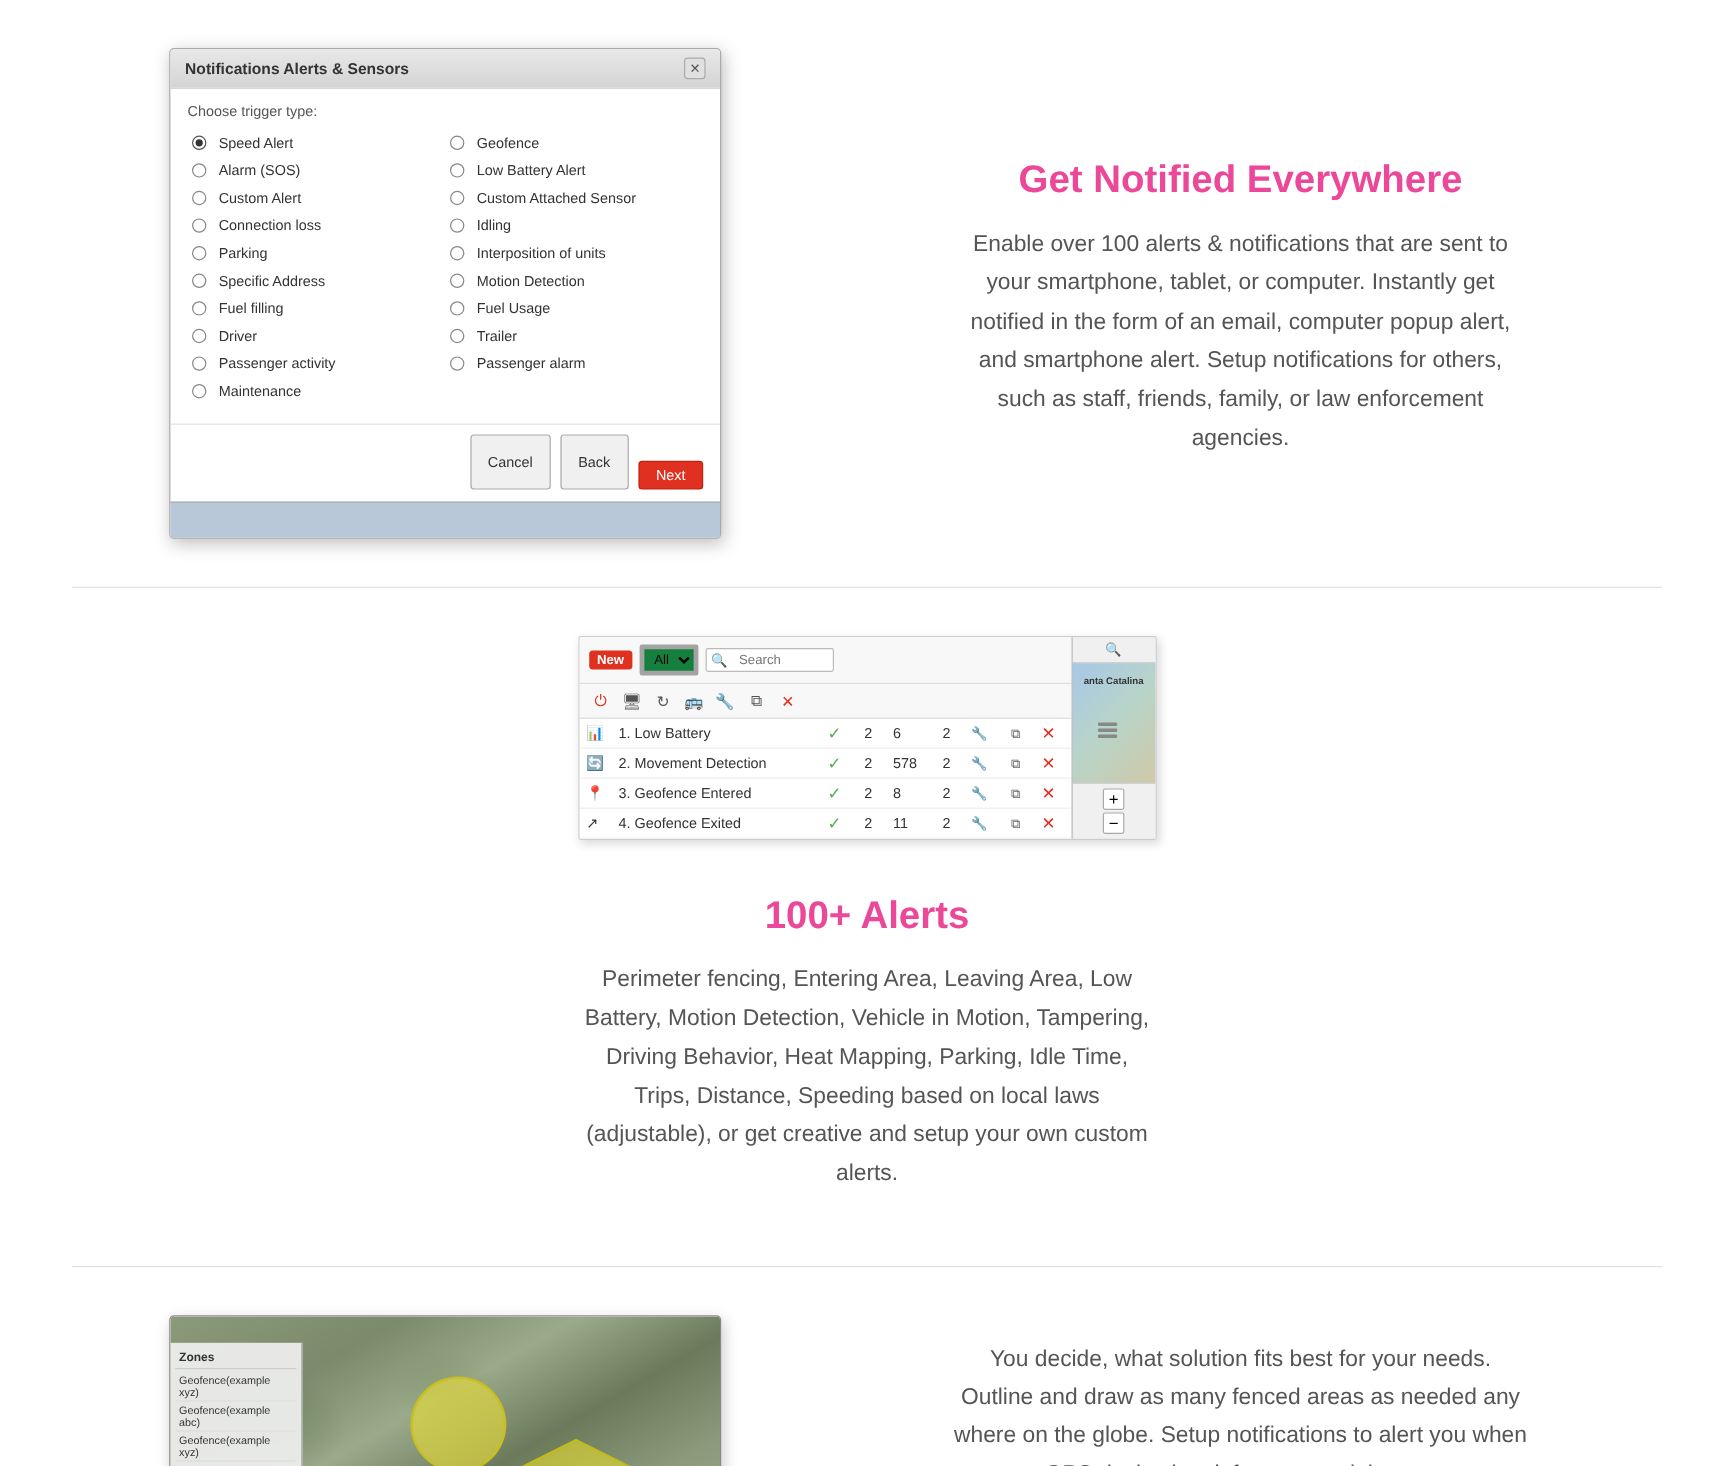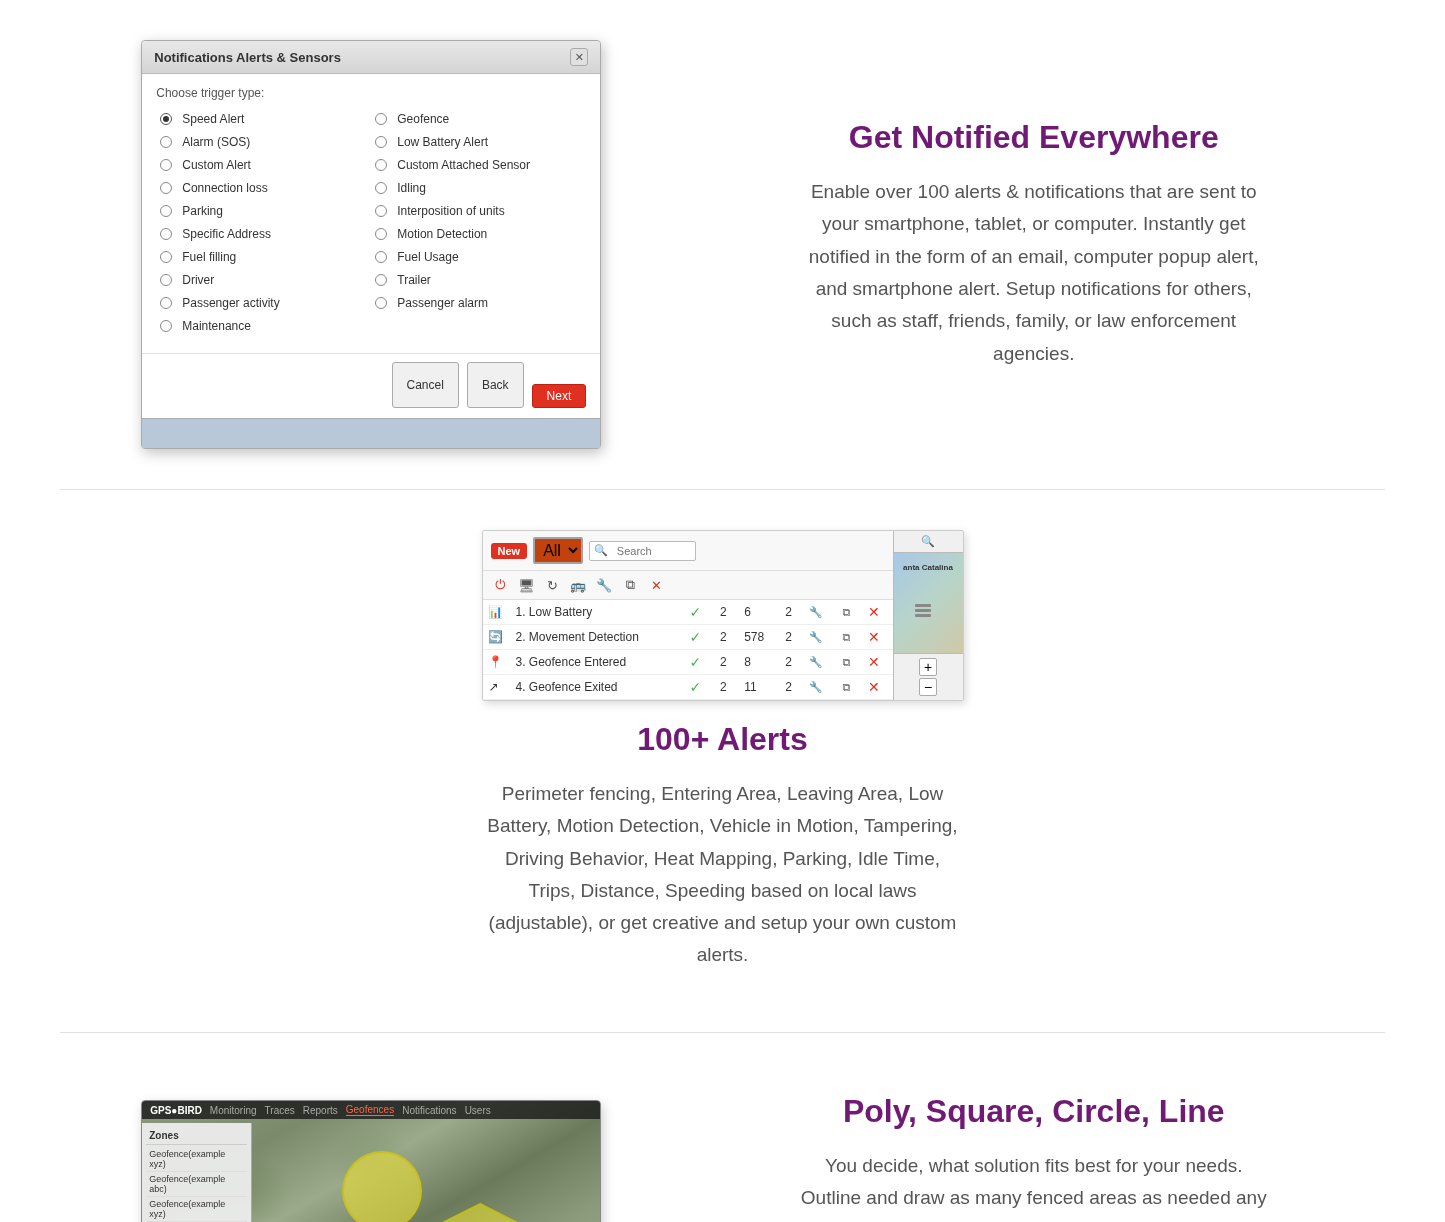--- a/index.html
+++ b/index.html
@@ -30,21 +30,22 @@
       flex: 1;
       display: flex;
       justify-content: center;
       align-items: center;
     }
 
     .section-text h2 {
       font-size: 32px;
       font-weight: 900;
       margin-bottom: 20px;
-      color: #701a75;
+      color: #ec4899;
+      margin-top: 24px;
     }
     .section-text p {
       font-size: 19px;
       line-height: 1.7;
       color: #555;
       max-width: 480px;
       margin: 0 auto;
     }
 
     
@@ -181,24 +182,24 @@
     }
     .new-badge {
       background: #e03020;
       color: #fff;
       font-size: 11px;
       font-weight: bold;
       padding: 2px 7px;
       border-radius: 3px;
     }
     .filter-select {
-      font-size: 16px;
-      border: 2px solid #a3a3a3;
+      font-size: 11px;
+      border: 4px solid #a3a3a3;
       padding: 2px 4px;
-      background: #c2410c;
+      background: #15803d;
       border-radius: 2px;
     }
     .search-input {
       border: 1px solid #bbb;
       padding: 2px 6px;
       font-size: 11px;
       border-radius: 2px;
       width: 100px;
       color: #888;
     }
@@ -592,35 +593,25 @@
   <div class="section-text">
     <h2>100+ Alerts</h2>
     <p>Perimeter fencing, Entering Area, Leaving Area, Low Battery, Motion Detection, Vehicle in Motion, Tampering, Driving Behavior, Heat Mapping, Parking, Idle Time, Trips, Distance, Speeding based on local laws (adjustable), or get creative and setup your own custom alerts.</p>
   </div>
 </div>
 
 <hr class="divider">
 
 <div class="section reverse">
   <div class="section-text">
-    <h2>Poly, Square, Circle, Line</h2>
     <p>You decide, what solution fits best for your needs. Outline and draw as many fenced areas as needed any where on the globe. Setup notifications to alert you when your GPS device has left or entered those areas. Commonly referred to as Geofence, or Geographical Fence, or Virtual Fencing, we like to keep things easy and English in everything we develop. Fencing perimeters made easy.</p>
   </div>
   <div class="section-image">
     <div class="geo-map">
 
-      <div class="geo-overlay-bar">
-        <span style="font-weight:bold;color:#fff;font-size:10px;">GPS●BIRD</span>
-        <span style="color:#aaa;">Monitoring</span>
-        <span style="color:#aaa;">Traces</span>
-        <span style="color:#aaa;">Reports</span>
-        <span style="color:#ff6644;border-bottom:1px solid #ff6644;">Geofences</span>
-        <span style="color:#aaa;">Notifications</span>
-        <span style="color:#aaa;">Users</span>
-      </div>
 
       <div class="geo-map-bg">
 
         <div class="geo-sidebar">
           <div style="padding:3px;font-size:10px;font-weight:bold;color:#333;border-bottom:1px solid #ccc;margin-bottom:2px;">Zones</div>
           <div class="geo-sidebar-row">Geofence(example xyz)</div>
           <div class="geo-sidebar-row">Geofence(example abc)</div>
           <div class="geo-sidebar-row">Geofence(example xyz)</div>
         </div>
 

